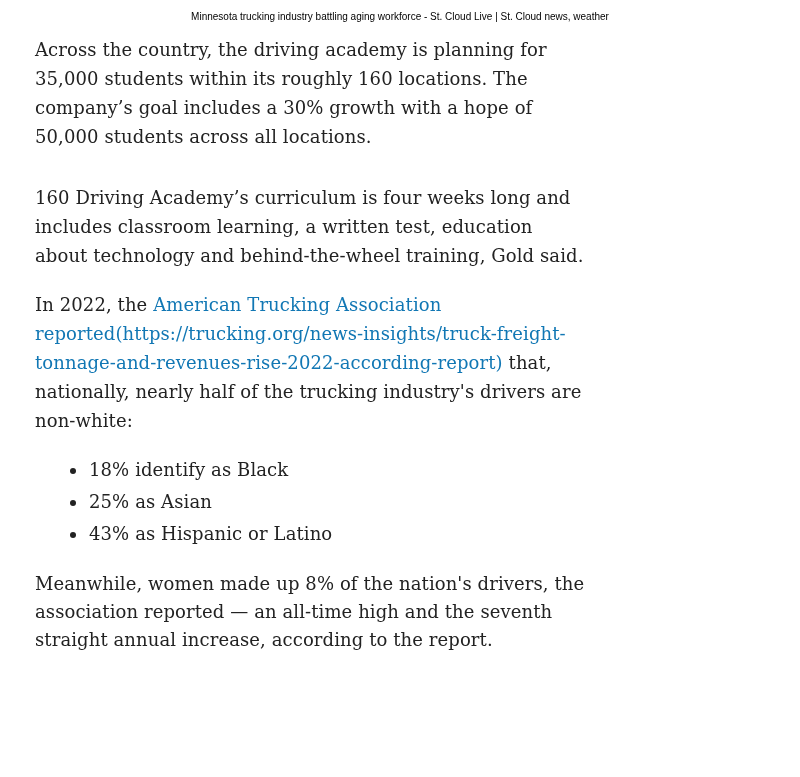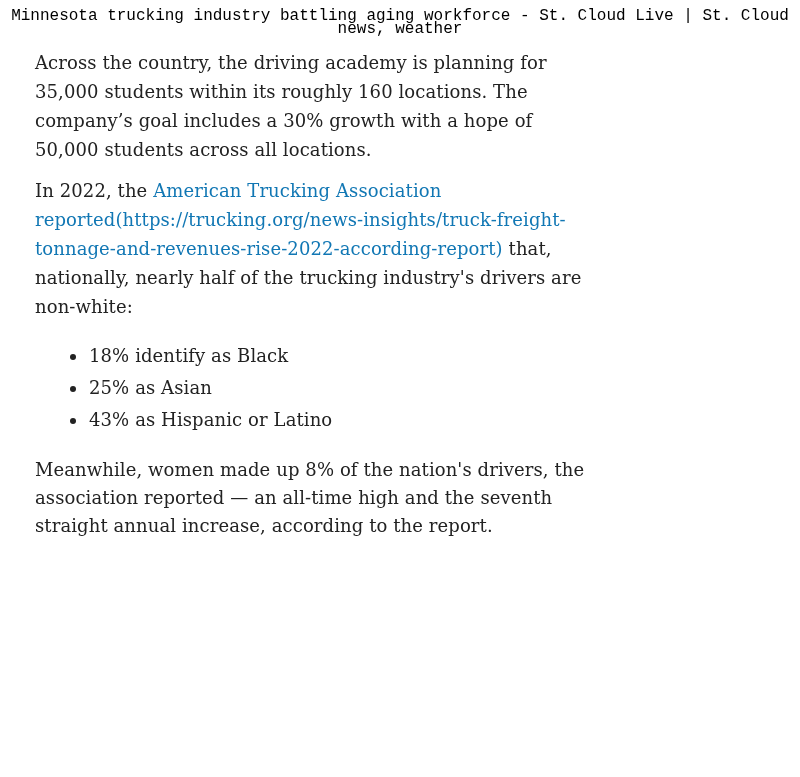--- a/index.html
+++ b/index.html
@@ -7,40 +7,40 @@
     padding: 0;
     background: #ffffff;
   }
   body {
     width: 800px;
     height: 777px;
     overflow: hidden;
     font-family: "DejaVu Serif", serif;
   }
   .print-header {
-    font-family: Liberation Mono, monospace;
-    font-size: 16px;
+    font-family: Liberation Sans, sans-serif;
+    font-size: 10px;
     line-height: 13px;
     color: #000000;
     text-align: center;
     padding-top: 10px;
   }
   .article {
     margin: 12px 0 0 35px;
     width: 552px;
     font-size: 18px;
     line-height: 29px;
     color: var(--text-color, #222222);
     letter-spacing: 0.1px;
   }
   .article p {
     margin: 0 0 20px 0;
   }
   .article p.first {
-    margin-bottom: 12px;
+    margin-bottom: 32px;
   }
   .article a.article-link {
     color: var(--link-color, #1177b4);
     text-decoration: none;
     overflow-wrap: break-word;
   }
   .article ul {
     margin: 0 0 22px 0;
     padding: 0 0 0 37px;
     list-style: disc;
@@ -56,20 +56,21 @@
 </style>
 </head>
 <body>
 
 <div class="print-header">Minnesota trucking industry battling aging workforce - St. Cloud Live | St. Cloud news, weather</div>
 
 <div class="article">
 
   <p class="first">Across the country, the driving academy is planning for 35,000 students within its roughly 160 locations. The company’s goal includes a 30% growth with a hope of 50,000 students across all locations.</p>
 
+  <p>160 Driving Academy’s curriculum is four weeks long and includes classroom learning, a written test, education about technology and behind-the-wheel training, Gold said.</p>
 
 
   <p><span>In 2022, the </span><a href="#" class="article-link">American Trucking Association reported(https://trucking.org/news-insights/truck-freight-tonnage-and-revenues-rise-2022-according-report)</a><span> that, nationally, nearly half of the trucking industry's drivers are non-white:</span></p>
 
   <ul>
     <li>18% identify as Black</li>
     <li>25% as Asian</li>
     <li>43% as Hispanic or Latino</li>
   </ul>
 

